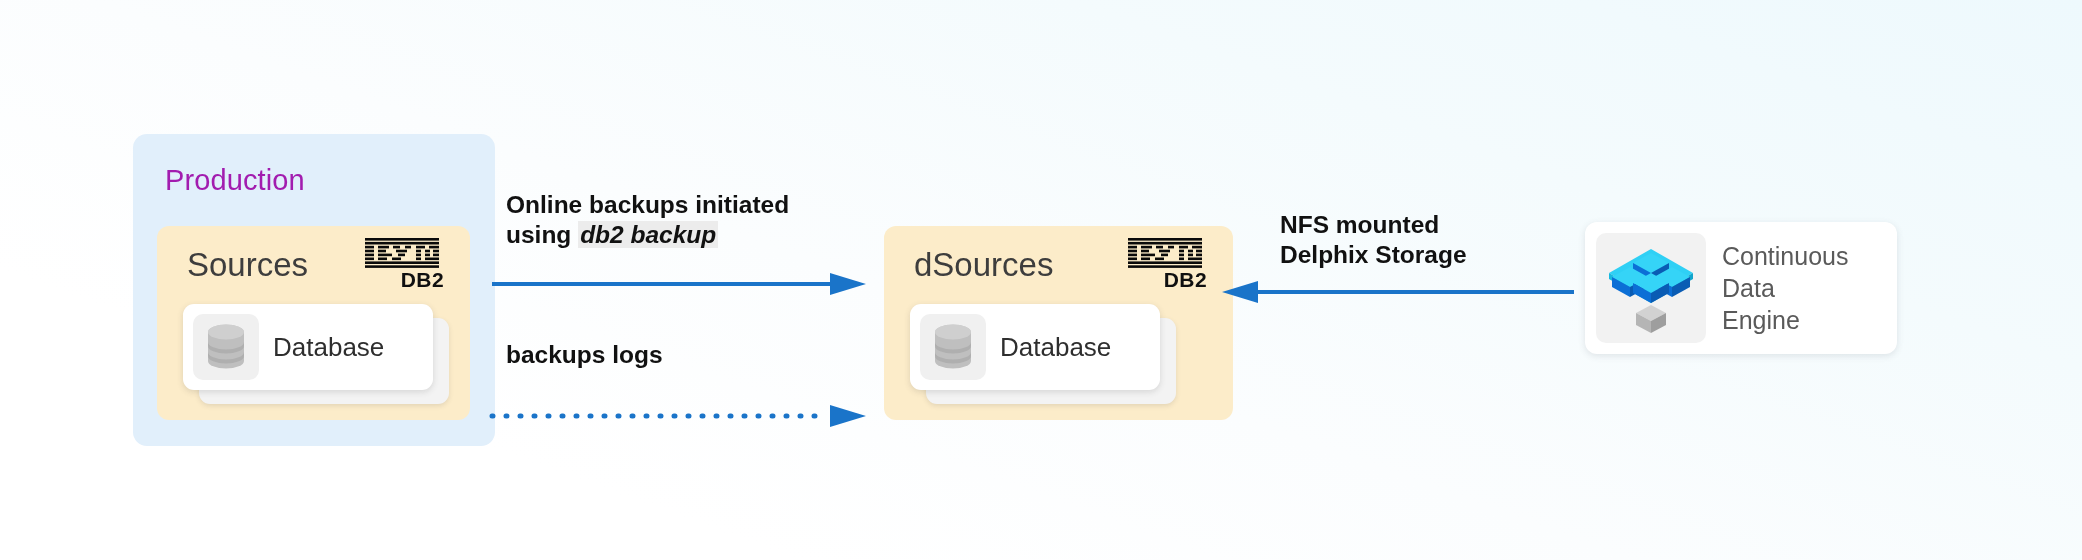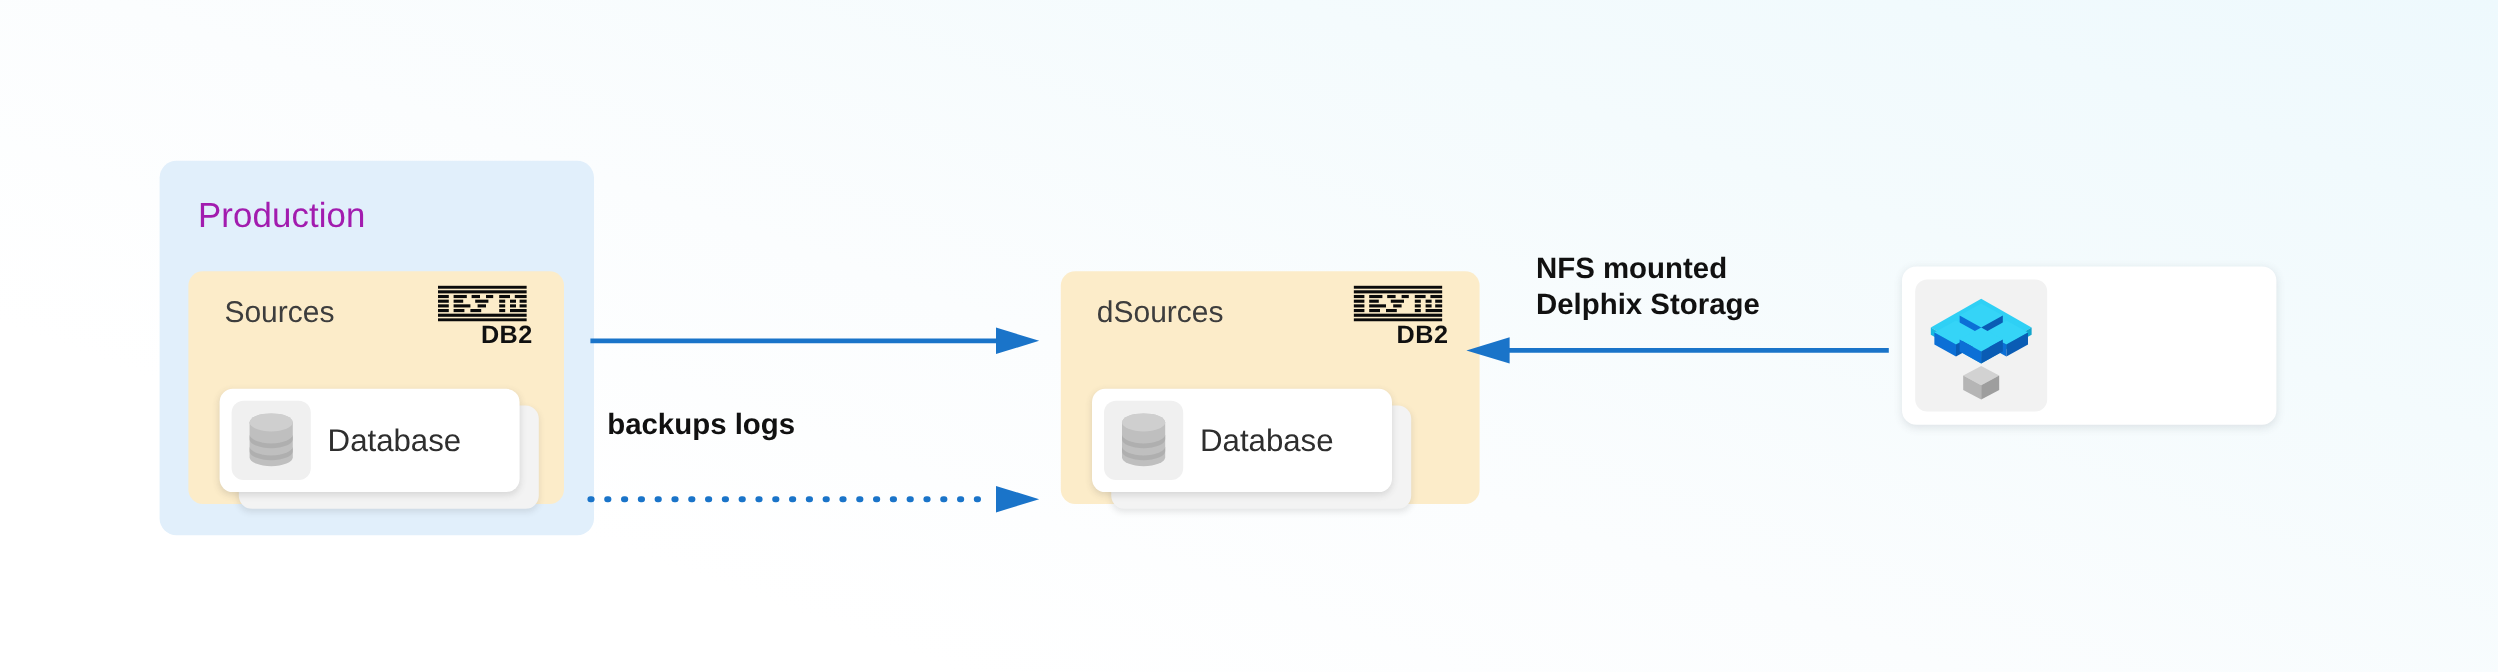--- a/index.html
+++ b/index.html
@@ -58,21 +58,21 @@
     left: 884px;
     top: 226px;
     width: 313px;
     height: 194px;
     padding-left: 36px;
   }
   .group-label {
     position: absolute;
     left: 30px;
     top: 20px;
-    font-size: 25px;
+    font-size: 33px;
     color: #3d3d3d;
     white-space: nowrap;
   }
 
   
   .ibm-logo {
     position: absolute;
     right: 26px;
     top: 12px;
     width: 84px;
@@ -93,21 +93,20 @@
     letter-spacing: 0.4px;
   }
 
   
   .card-stack {
     position: absolute;
     left: 26px;
     top: 78px;
     width: 266px;
     height: 76px;
-    margin-top: 20px;
   }
   .card-back {
     position: absolute;
     left: 16px;
     top: 14px;
     width: 250px;
     height: 86px;
     background: #f3f3f3;
     border-radius: 11px;
     box-shadow: 0 2px 5px rgba(60,60,60,0.13);
@@ -314,20 +313,24 @@
             <ellipse cx="22" cy="9" rx="18" ry="7.5" fill="#cfcfcf"></ellipse>
             <path d="M4 19 A18 7.5 0 0 0 40 19 L40 23 A18 7.5 0 0 1 4 23 Z" fill="#a9a9a9" opacity="0.75"></path>
             <path d="M4 29 A18 7.5 0 0 0 40 29 L40 33 A18 7.5 0 0 1 4 33 Z" fill="#a9a9a9" opacity="0.75"></path>
           </svg>
         </div>
         <div class="card-text">Database</div>
       </div>
     </div>
   </div>
 
+  <div class="flow-label" id="label-online">
+    <div>Online backups initiated</div>
+    <div><span>using </span><span class="code-hl">db2 backup</span></div>
+  </div>
   <svg class="arrow-svg" id="arrow-online" viewBox="0 0 374 24">
     <line x1="0" y1="12" x2="340" y2="12" stroke="#1a74c9" stroke-width="4"></line>
     <polygon points="338,1 374,12 338,23" fill="#1a74c9"></polygon>
   </svg>
 
   <div class="flow-label" id="label-archive">
     <div>backups logs</div>
   </div>
   <svg class="arrow-svg" id="arrow-archive" viewBox="0 0 374 24">
     <line x1="0" y1="12" x2="336" y2="12" stroke="#1a74c9" stroke-width="5" stroke-linecap="round" stroke-dasharray="1 13"></line>
@@ -365,15 +368,20 @@
 
         <polygon points="47,32 65,42 47,52 29,42" fill="#35d4f7"></polygon>
         <polygon points="29,42 47,52 47,62 29,52" fill="#0c6fd6"></polygon>
         <polygon points="65,42 47,52 47,62 65,52" fill="#0a5cb4"></polygon>
 
         <polygon points="47,64 62,72 47,80 32,72" fill="#d2d2d2"></polygon>
         <polygon points="32,72 47,80 47,92 32,84" fill="#b5b5b5"></polygon>
         <polygon points="62,72 47,80 47,92 62,84" fill="#9e9e9e"></polygon>
       </svg>
     </div>
+    <div class="engine-text">
+      <div>Continuous</div>
+      <div>Data</div>
+      <div>Engine</div>
+    </div>
   </div>
 
 </div>
 
 </body></html>

